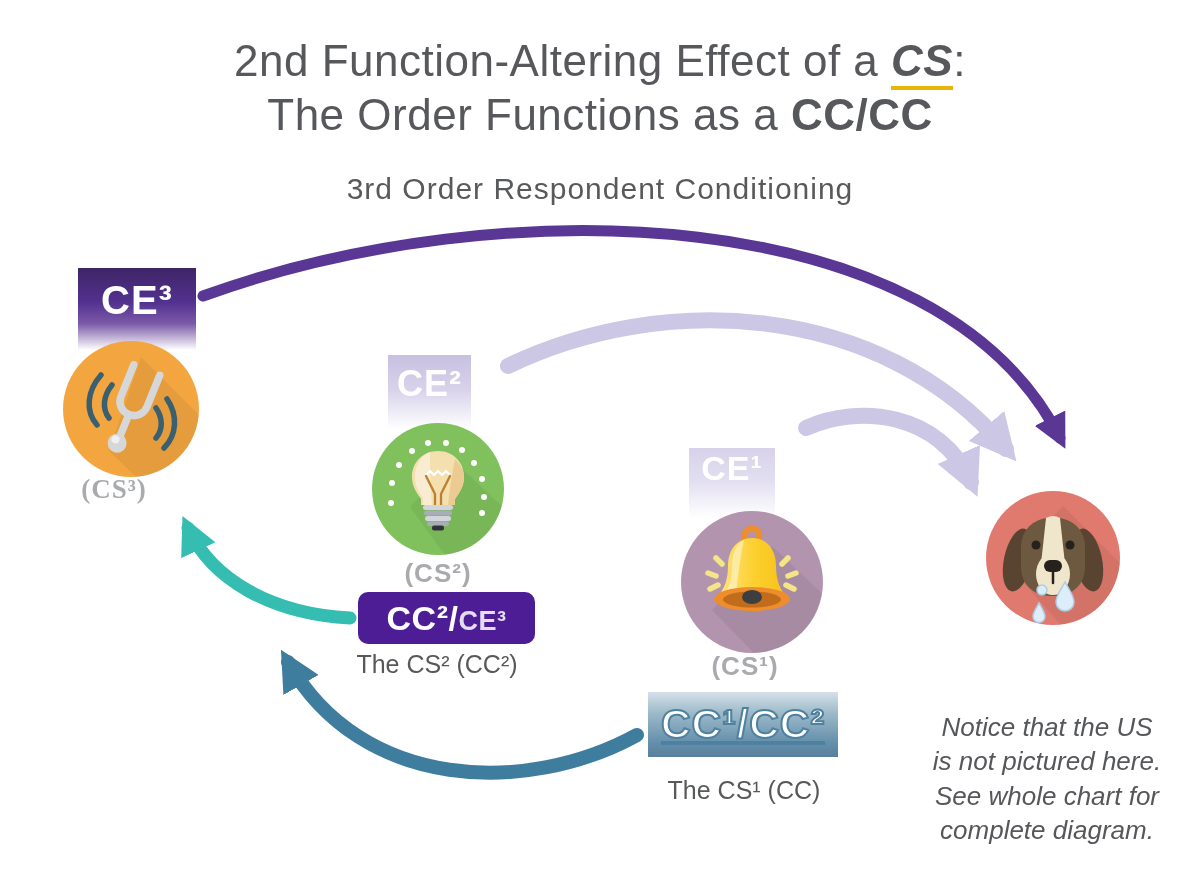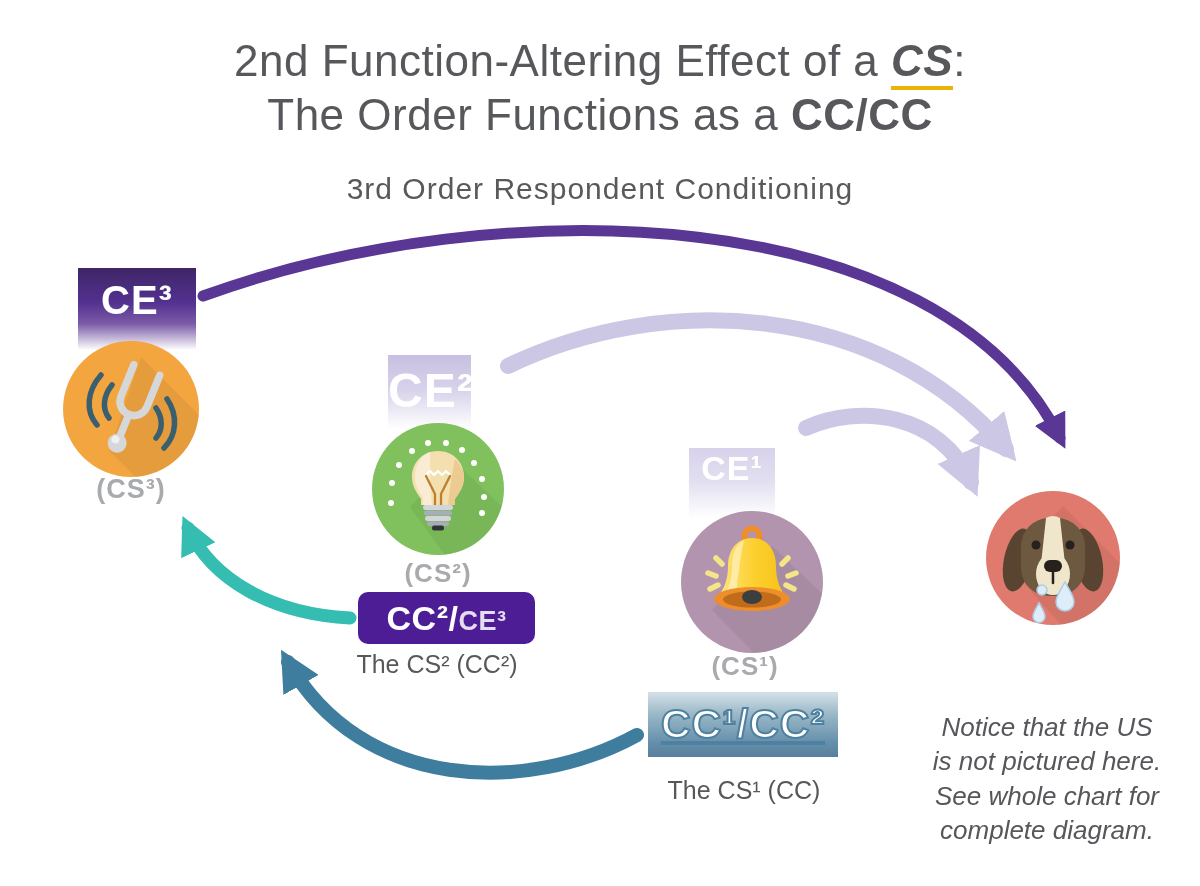--- a/index.html
+++ b/index.html
@@ -24,39 +24,39 @@
 
   
   .ce-badge{
     text-align:center;color:#fff;font-weight:700;letter-spacing:1px;
   }
   .ce-badge.ce3{
     left:78px;top:268px;width:118px;height:82px;font-size:40px;padding-top:10px;box-sizing:border-box;
     background:linear-gradient(180deg,#3f2566 0%,#533190 42%,#7b5ba7 68%,rgba(170,148,205,0) 100%);
   }
   .ce-badge.ce2{
-    left:388px;top:355px;width:83px;height:74px;font-size:48px;padding-top:8px;box-sizing:border-box;
+    left:388px;top:355px;width:83px;height:74px;font-size:36px;padding-top:8px;box-sizing:border-box;
     background:linear-gradient(180deg,#c7c0e0 0%,#d8d3eb 48%,rgba(240,238,248,0) 100%);
   }
   .ce-badge.ce1{
     left:689px;top:448px;width:86px;height:70px;font-size:34px;padding-top:1px;box-sizing:border-box;
     background:linear-gradient(180deg,#d7d2ea 0%,#e3dff1 48%,rgba(245,243,250,0) 100%);
   }
 
   
   .icon{display:block;}
   .icon-fork{left:63px;top:341px;width:136px;height:136px;}
   .icon-bulb{left:372px;top:423px;width:132px;height:132px;}
   .icon-bell{left:681px;top:511px;width:142px;height:142px;}
   .icon-dog{left:986px;top:491px;width:134px;height:134px;}
 
   .caption{
     text-align:center;color:#a8aaad;font-weight:700;font-size:27px;letter-spacing:1px;
   }
-  .cap-cs3{left:31px;top:474px;width:200px;}
+  .cap-cs3{left:14px;top:474px;width:200px;font-family:Liberation Serif, serif;}
   .cap-cs2{left:338px;top:558px;width:200px;font-size:26px;}
   .cap-cs1{left:645px;top:651px;width:200px;font-size:26px;}
 
   
   .teal-badge{
     left:358px;top:592px;width:177px;height:52px;border-radius:10px;background:#4c1d95;
     display:flex;align-items:baseline;justify-content:center;color:#fff;font-weight:700;
     letter-spacing:.5px;line-height:52px;
   }
   .teal-badge .p1{font-size:34px;}

